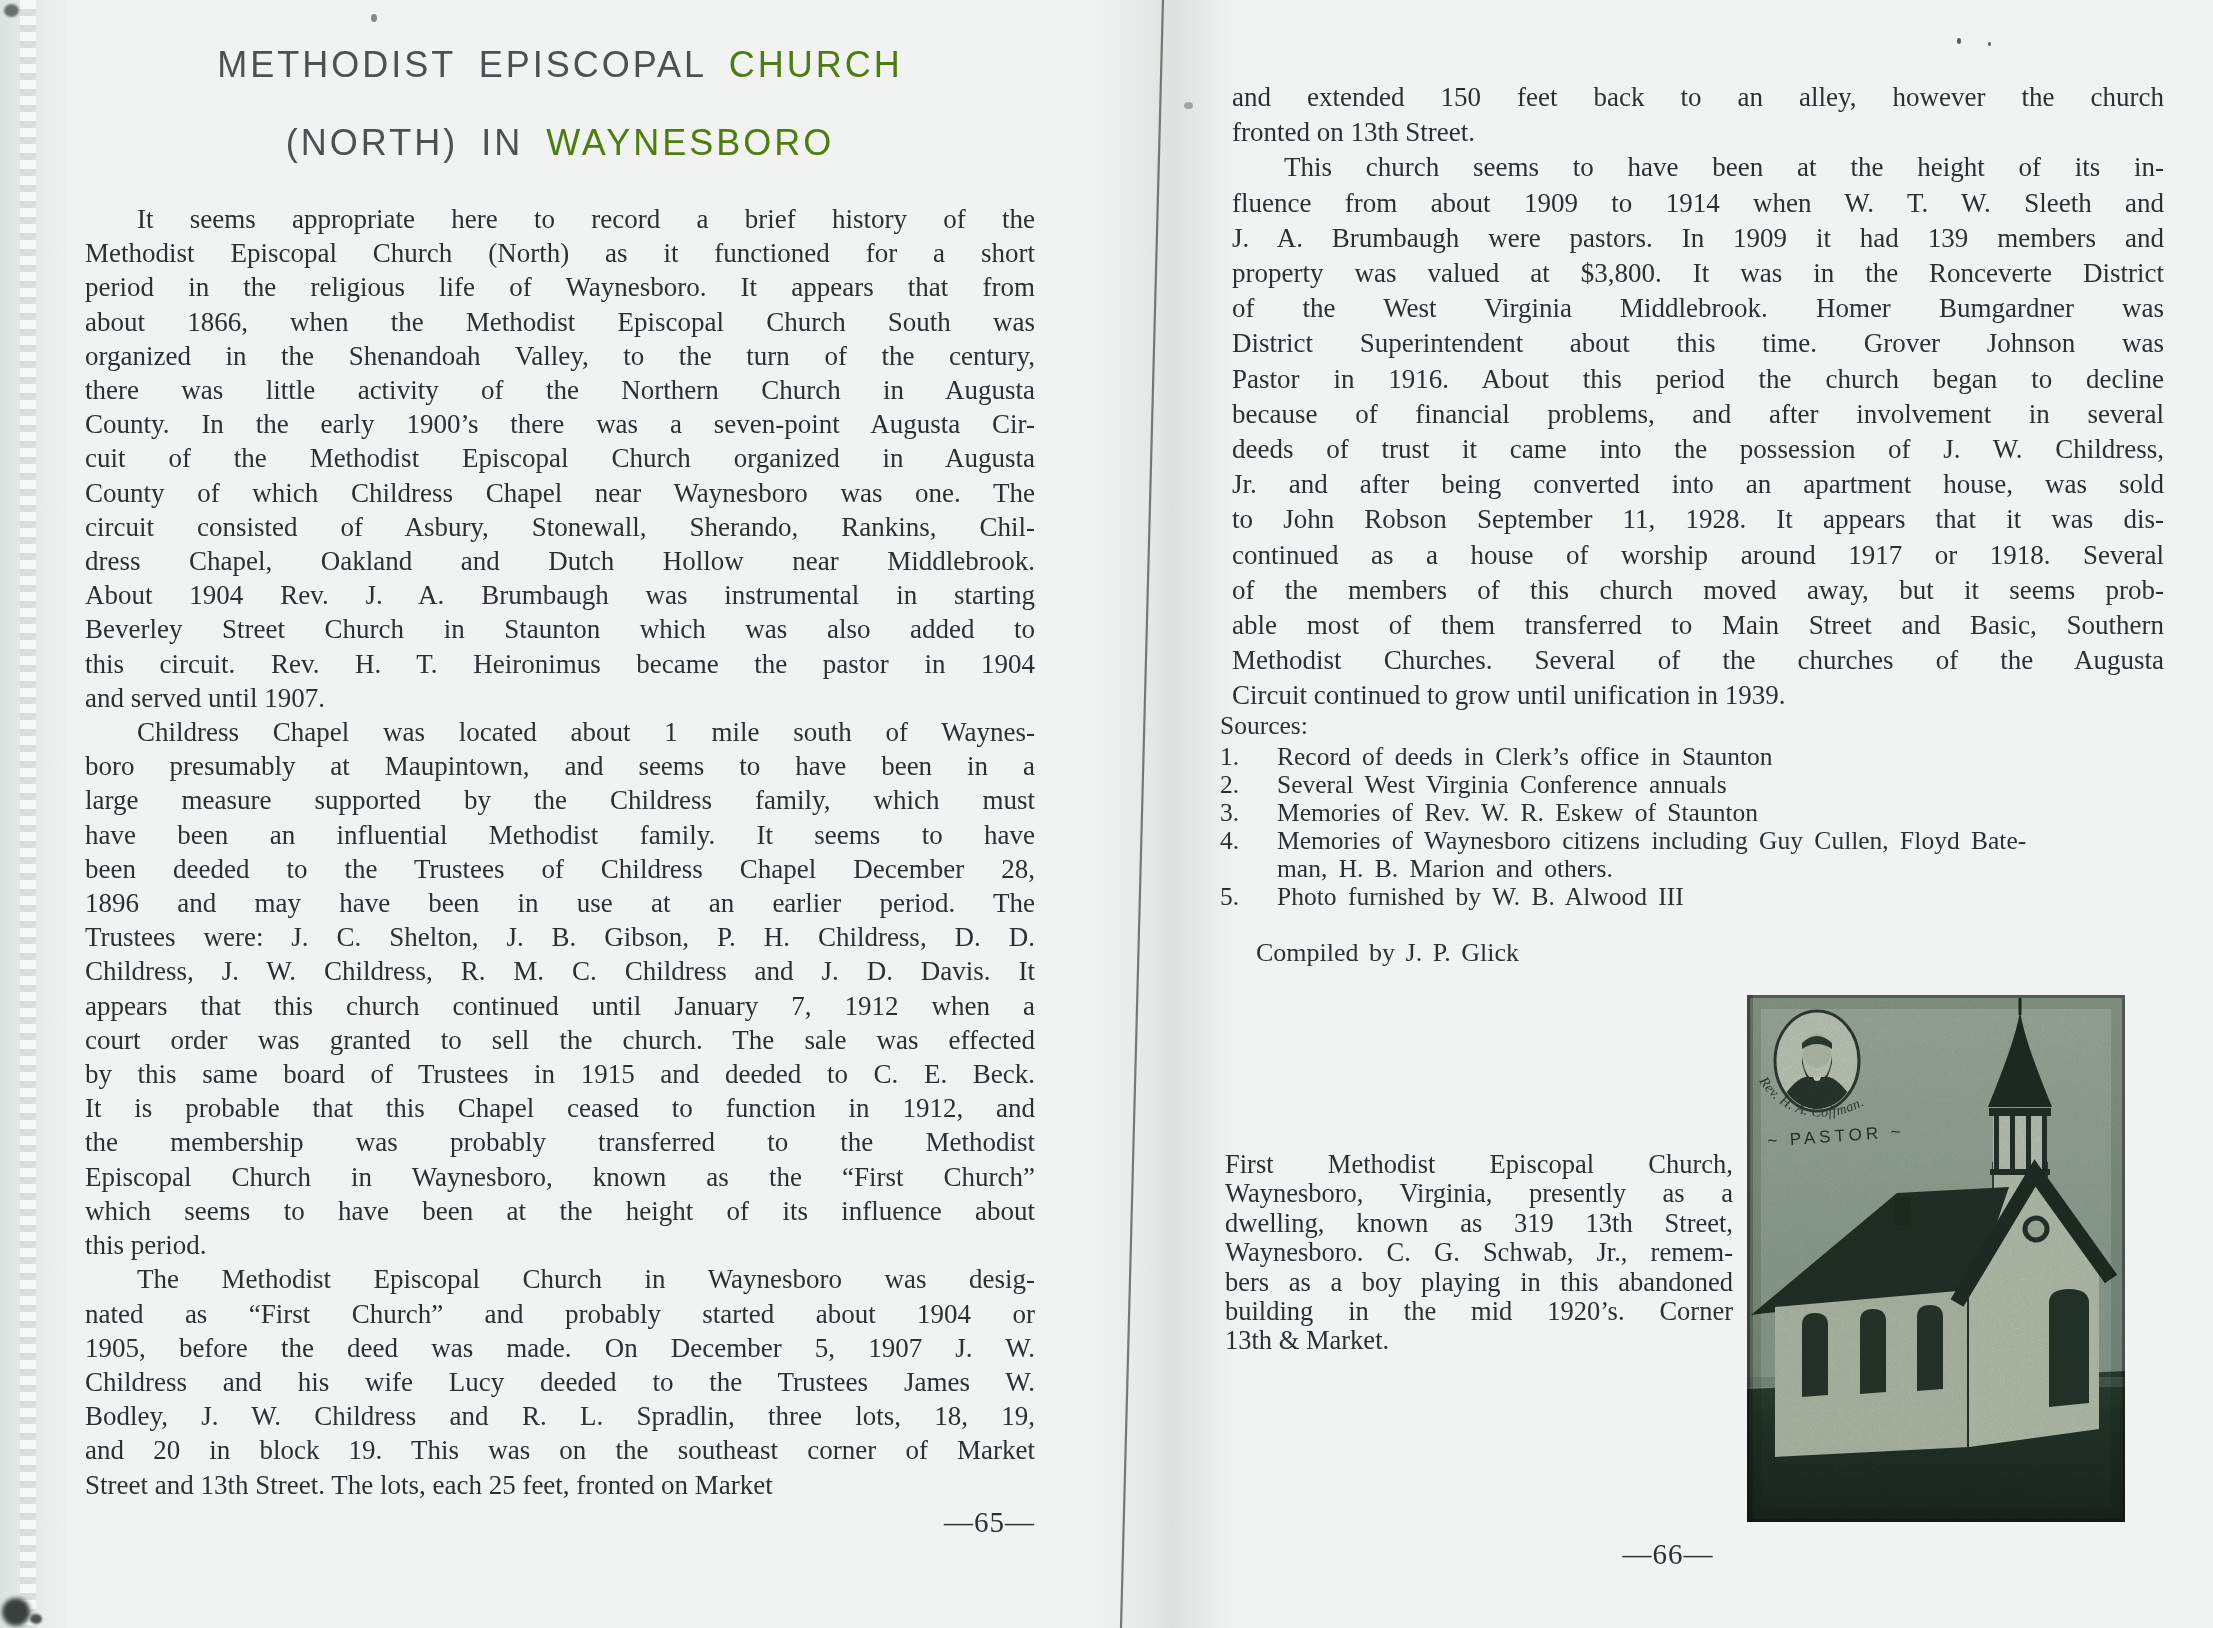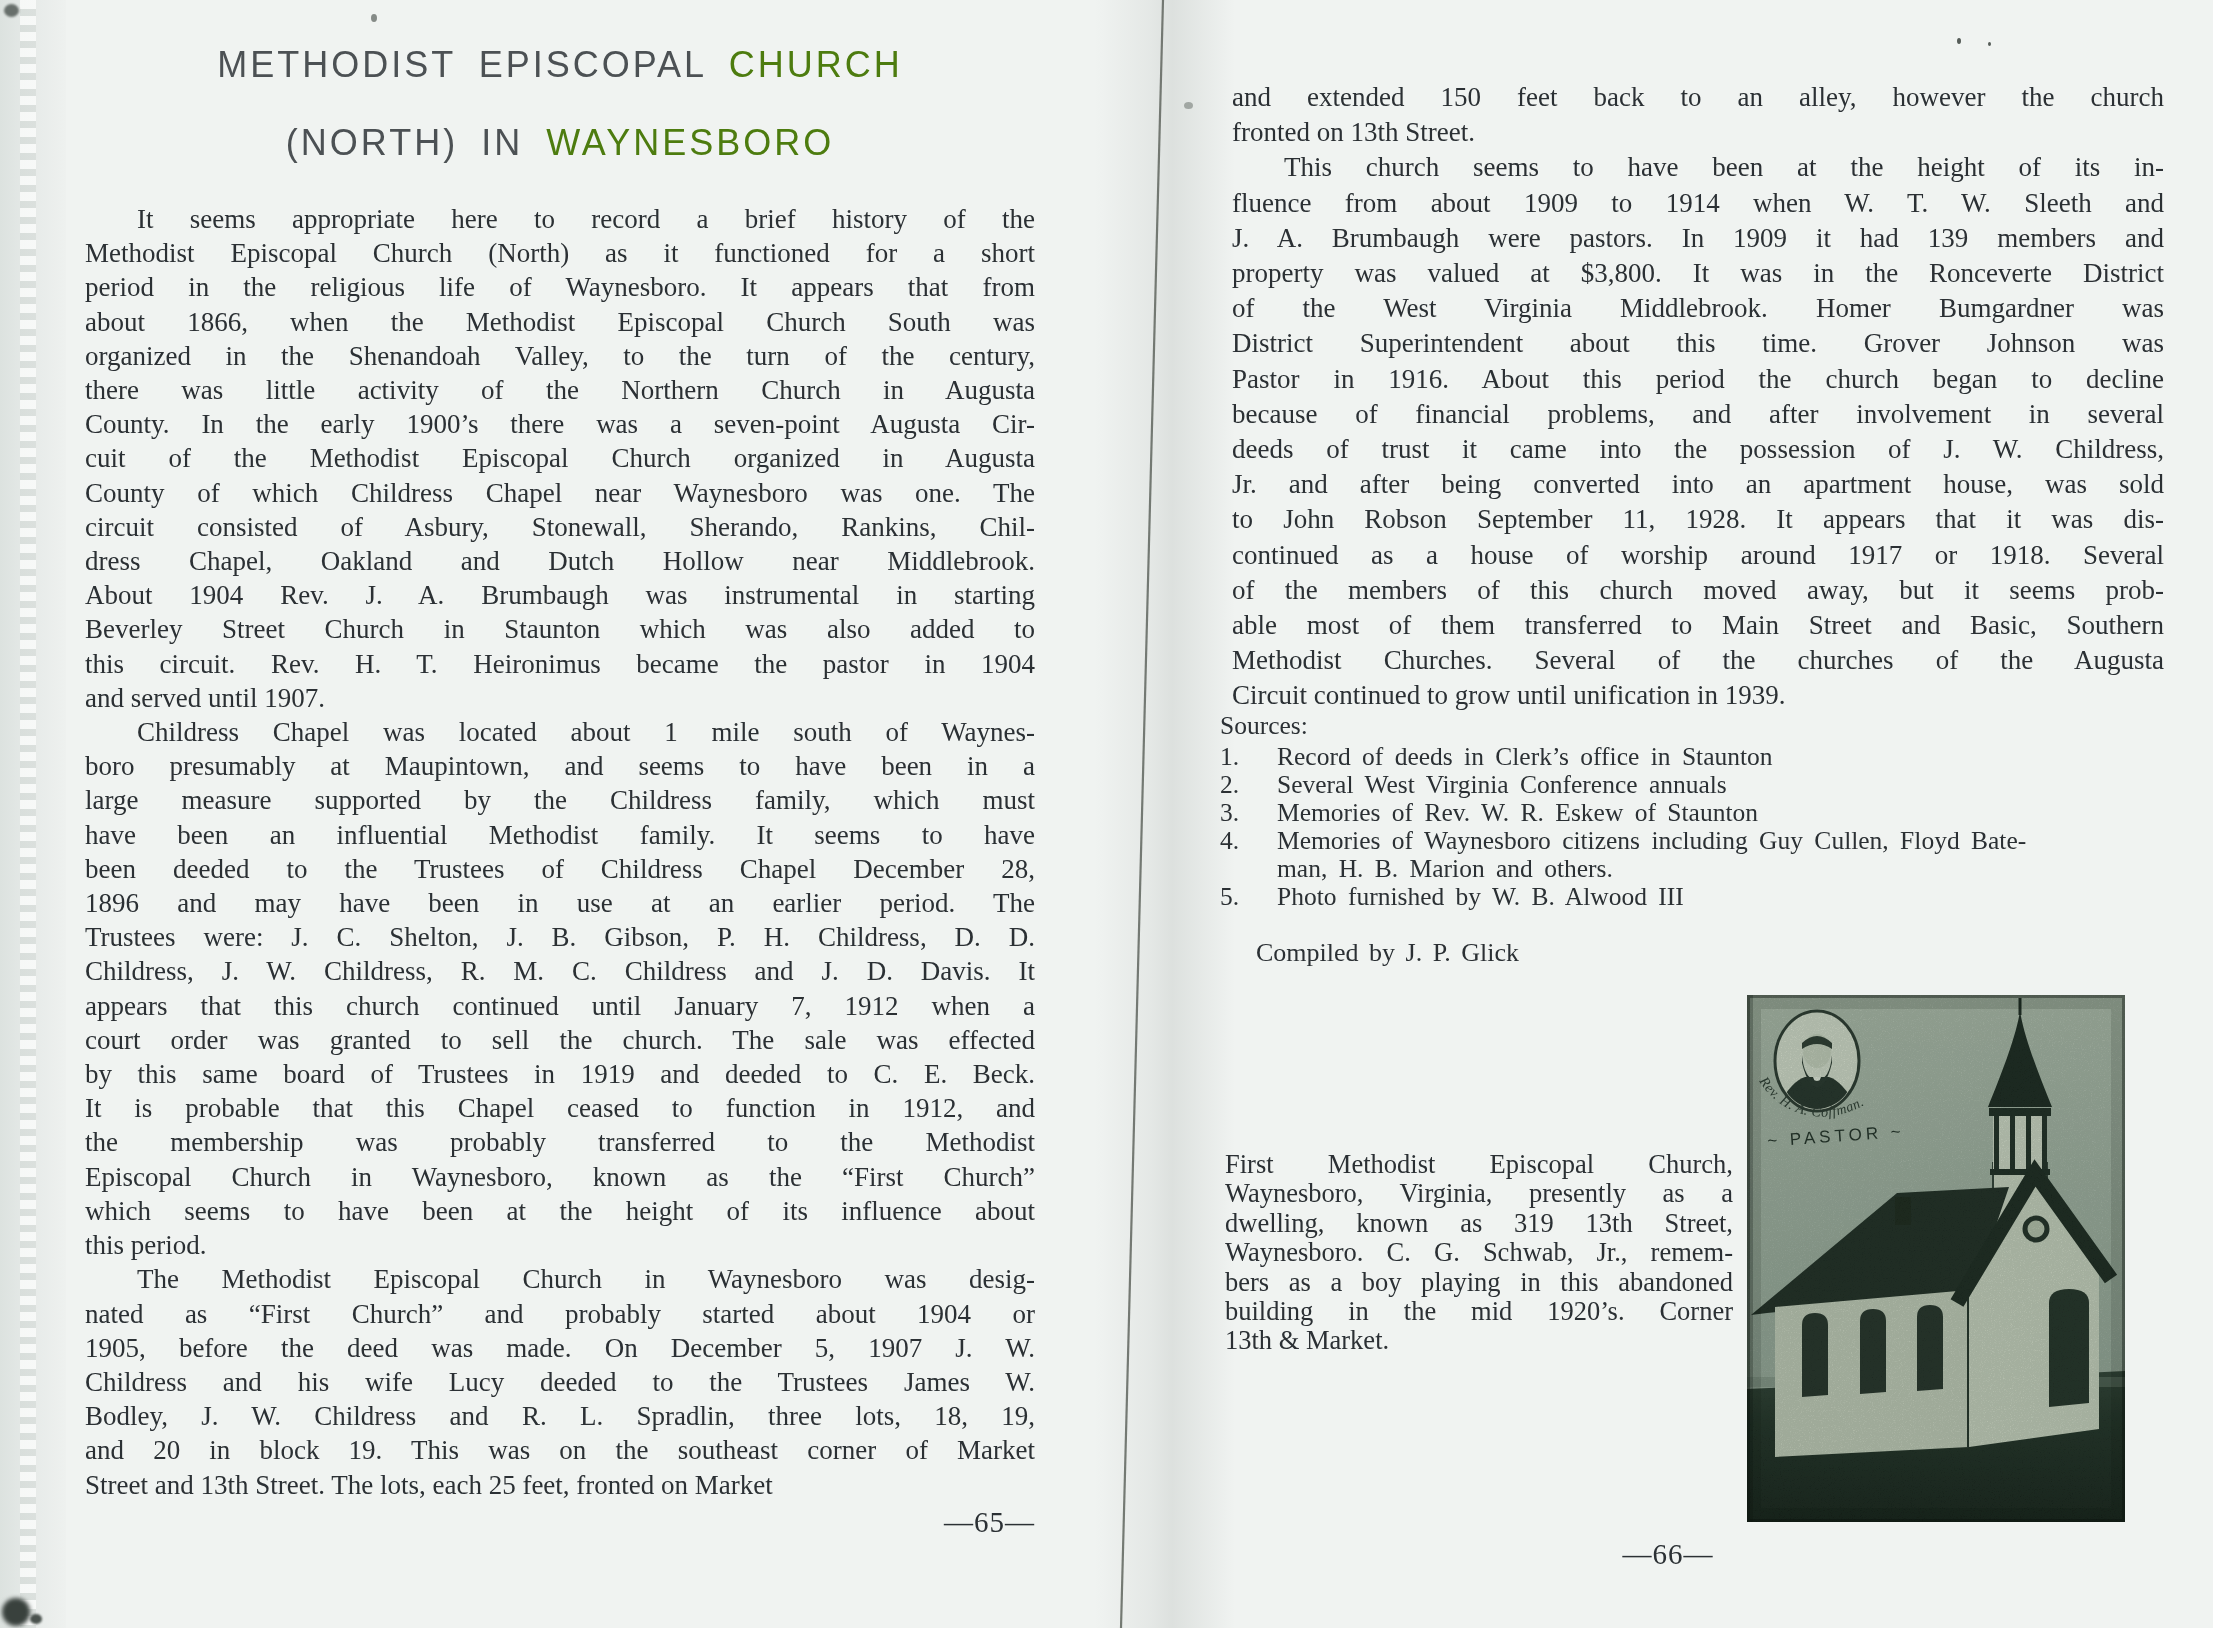--- a/index.html
+++ b/index.html
@@ -89,21 +89,21 @@
         <div class="tl jl ind">Childress Chapel was located about 1 mile south of Waynes-</div>
         <div class="tl jl">boro presumably at Maupintown, and seems to have been in a</div>
         <div class="tl jl">large measure supported by the Childress family, which must</div>
         <div class="tl jl">have been an influential Methodist family. It seems to have</div>
         <div class="tl jl">been deeded to the Trustees of Childress Chapel December 28,</div>
         <div class="tl jl">1896 and may have been in use at an earlier period. The</div>
         <div class="tl jl">Trustees were: J. C. Shelton, J. B. Gibson, P. H. Childress, D. D.</div>
         <div class="tl jl">Childress, J. W. Childress, R. M. C. Childress and J. D. Davis. It</div>
         <div class="tl jl">appears that this church continued until January 7, 1912 when a</div>
         <div class="tl jl">court order was granted to sell the church. The sale was effected</div>
-        <div class="tl jl">by this same board of Trustees in 1919 and deeded to C. E. Beck.</div>
+        <div class="tl jl">by this same board of Trustees in 1915 and deeded to C. E. Beck.</div>
         <div class="tl jl">It is probable that this Chapel ceased to function in 1912, and</div>
         <div class="tl jl">the membership was probably transferred to the Methodist</div>
         <div class="tl jl">Episcopal Church in Waynesboro, known as the “First Church”</div>
         <div class="tl jl">which seems to have been at the height of its influence about</div>
         <div class="tl">this period.</div>
       </div>
       <div class="para">
         <div class="tl jl ind">The Methodist Episcopal Church in Waynesboro was desig-</div>
         <div class="tl jl">nated as “First Church” and probably started about 1904 or</div>
         <div class="tl jl">1905, before the deed was made. On December 5, 1907 J. W.</div>

